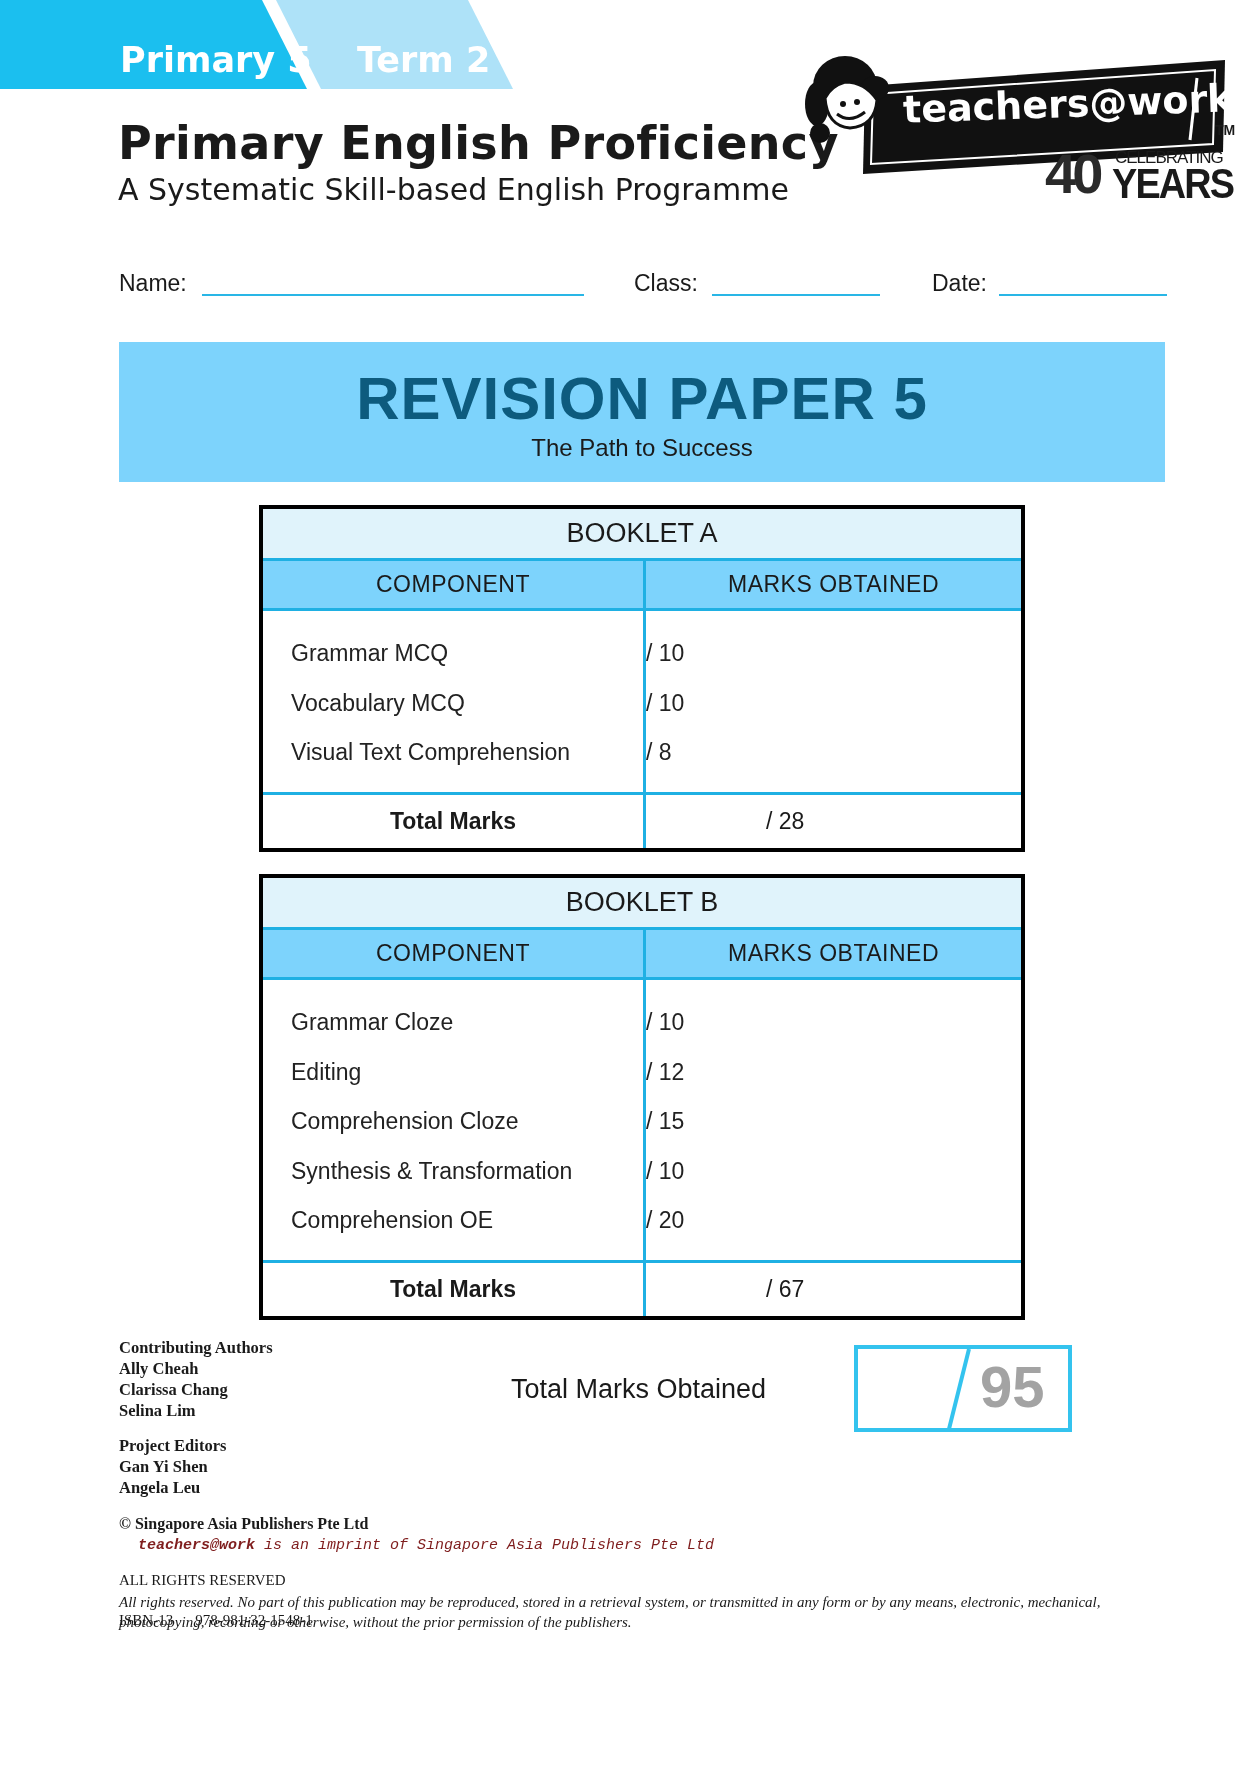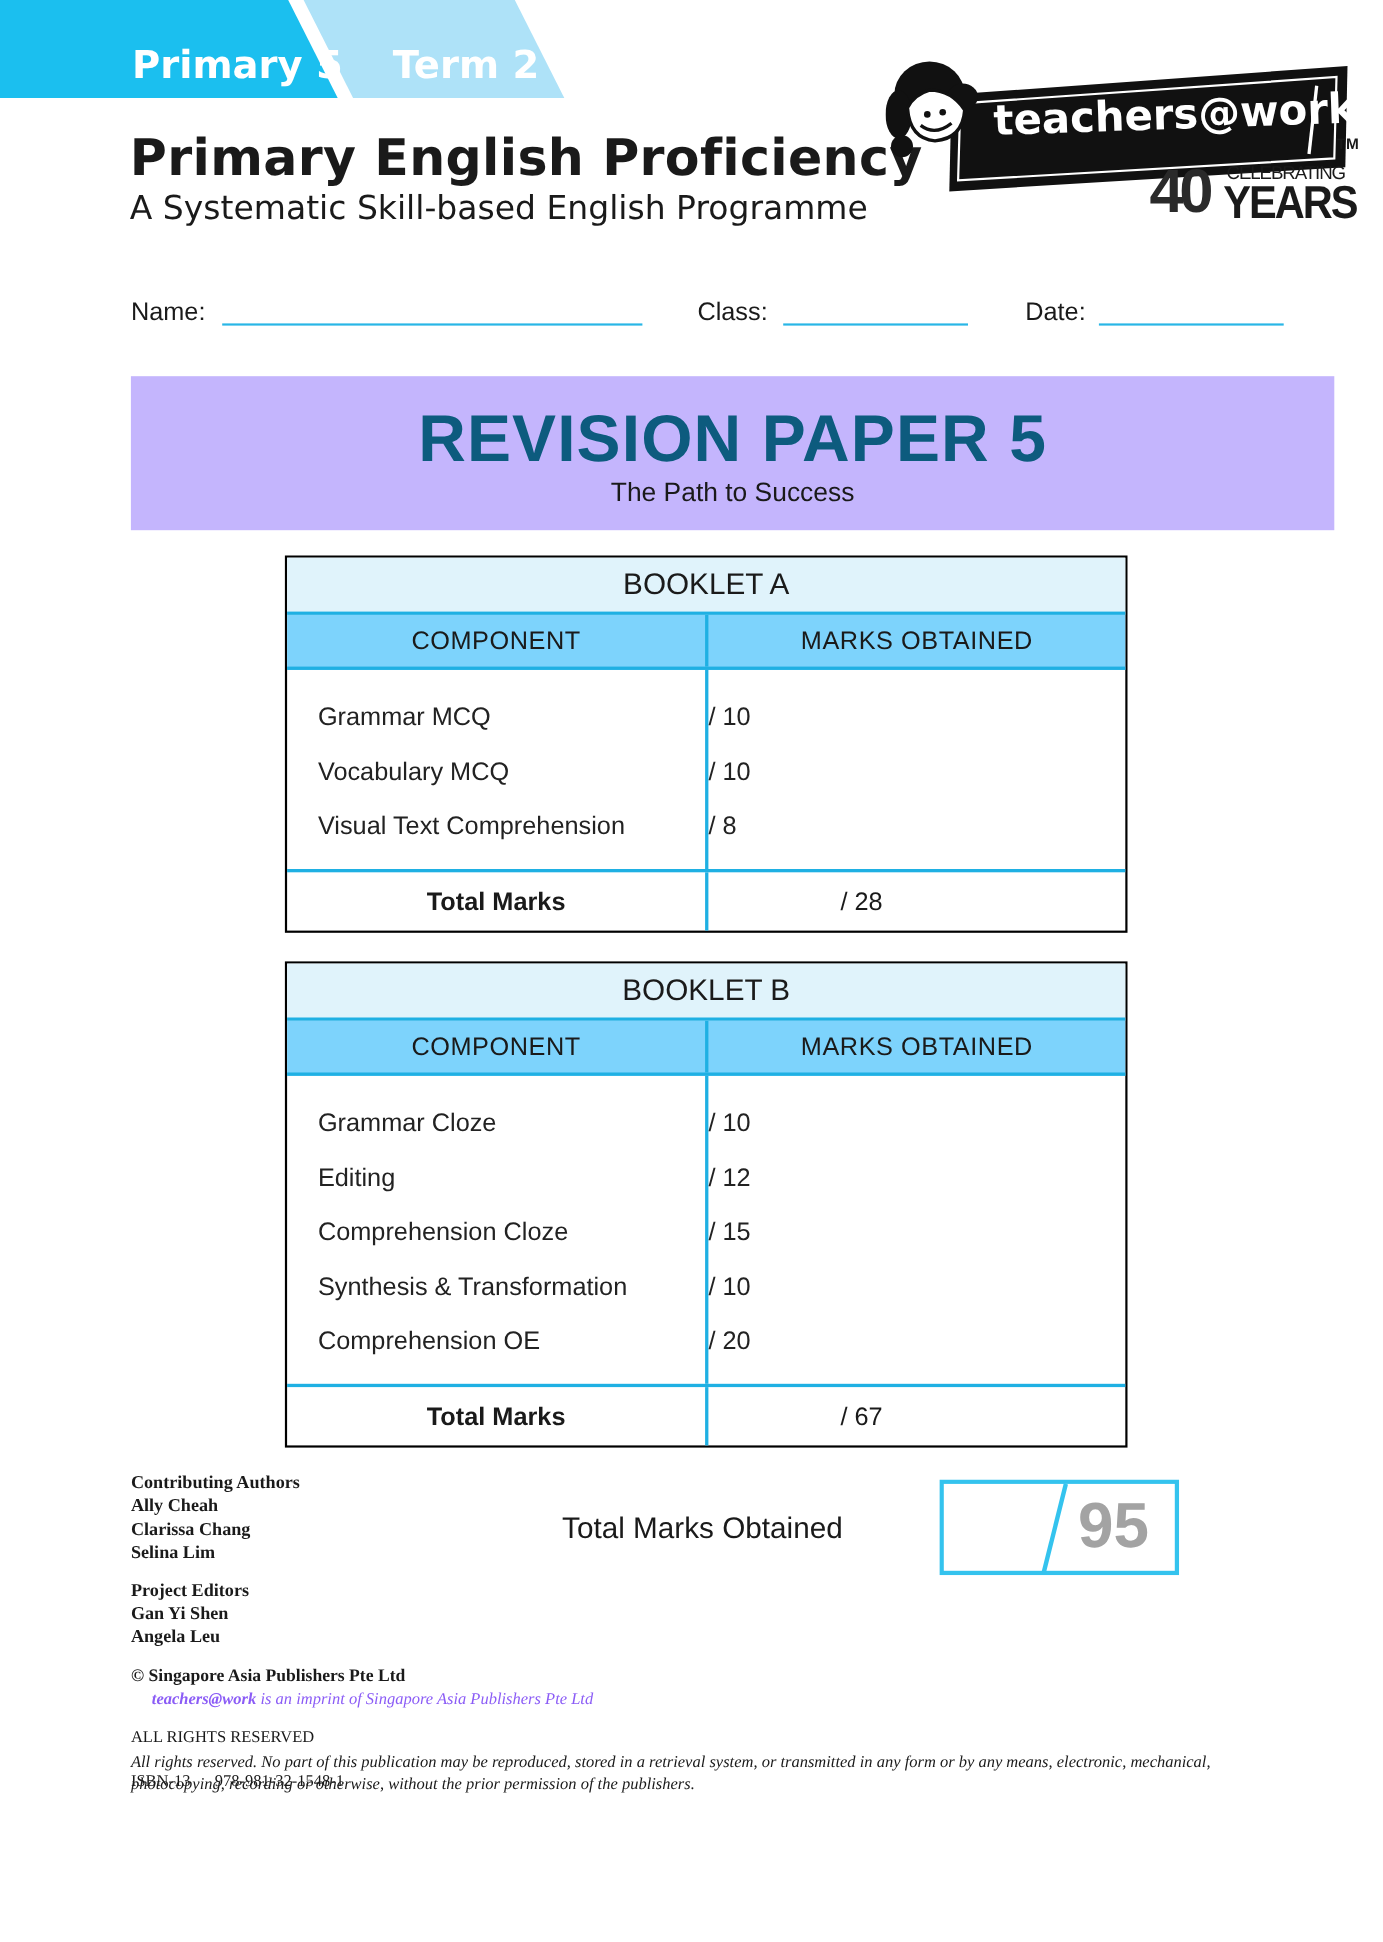--- a/index.html
+++ b/index.html
@@ -31,28 +31,28 @@
                       font-family: "Liberation Sans", sans-serif; letter-spacing: -1px; }
   .logo-years { position: absolute; left: 307px; top: 112px; font-size: 42px; font-weight: bold; color: #1a1a1a;
                 font-family: "Liberation Sans", sans-serif; letter-spacing: -2px; transform: scaleX(0.9); transform-origin: left; }
 
   
   .field-label { position: absolute; top: 270px; font-size: 23px; color: #1a1a1a;
                  font-family: "Liberation Sans", sans-serif; }
   .field-line { position: absolute; top: 294px; height: 0; border-bottom: 2px solid #29b6e6; }
 
   
-  .rev-box { position: absolute; left: 119px; top: 342px; width: 1046px; height: 140px; background: #c4b5fd; padding-left: 48px; }
+  .rev-box { position: absolute; left: 119px; top: 342px; width: 1046px; height: 140px; background: #7dd3fc; }
   .rev-title { position: absolute; left: 0; right: 0; top: 22px; text-align: center; font-size: 60px;
                font-weight: bold; color: #0d5b7e; font-family: "Liberation Sans", sans-serif; letter-spacing: 1px; }
   .rev-sub { position: absolute; left: 0; right: 0; top: 92px; text-align: center; font-size: 24px;
              color: #1a1a1a; font-family: "Liberation Sans", sans-serif; }
 
   
-  .booklet { position: absolute; left: 259px; width: 766px; border: 2px solid #000000; box-sizing: border-box; }
+  .booklet { position: absolute; left: 259px; width: 766px; border: 4px solid #000000; box-sizing: border-box; }
   .bk-head { background: #e0f3fb; text-align: center; font-size: 27px; color: #1a1a1a; height: 49px;
              line-height: 49px; border-bottom: 3px solid #1fb0e3; }
   .bk-cols { display: flex; background: #7dd3fc; border-bottom: 3px solid #1fb0e3; height: 47px; }
   .bk-col { flex: 0 0 380px; text-align: center; font-size: 23px; line-height: 47px; color: #1a1a1a; letter-spacing: 0.5px; }
   .bk-col + .bk-col { flex: 1; border-left: 3px solid #1fb0e3; }
   .bk-body { display: flex; border-bottom: 3px solid #1fb0e3; }
   .bk-body .left { flex: 0 0 380px; padding: 18px 0 14px 28px; box-sizing: border-box; }
   .bk-body .right { flex: 1; border-left: 3px solid #1fb0e3; padding: 18px 0 14px 0; }
   .bk-row { height: 49.5px; line-height: 49.5px; font-size: 23px; color: #222; }
   .bk-body .right .bk-row { padding-left: 575px; padding-left: 0; text-align: left; }
@@ -66,22 +66,22 @@
   .tmo-box { position: absolute; left: 854px; top: 1345px; width: 191px; height: 87px; }
   .tmo-value { position: absolute; left: 126px; top: 8px; font-size: 58px; font-weight: bold; color: #a3a3a3;
                font-family: "Liberation Sans", sans-serif; }
 
   
   .credits { position: absolute; left: 119px; top: 1337px; font-family: "Liberation Serif", "DejaVu Serif", serif;
              font-size: 16.5px; font-weight: bold; line-height: 21px; color: #1a1a1a; }
   .credits .gap { height: 14px; }
   .copyright { position: absolute; left: 119px; top: 1515px; font-family: "Liberation Serif", serif; font-size: 16px;
                font-weight: bold; color: #1a1a1a; }
-  .imprint { position: absolute; left: 138px; top: 1537px; font-family: Liberation Serif, serif; font-size: 15px;
-             font-style: italic; color: #8b5cf6; text-align: right; }
+  .imprint { position: absolute; left: 138px; top: 1537px; font-family: Liberation Mono, monospace; font-size: 15px;
+             font-style: italic; color: #7f1d1d; text-align: right; }
   .imprint b { font-weight: bold; }
   .rights-head { position: absolute; left: 119px; top: 1572px; font-family: "Liberation Serif", serif; font-size: 15px; color: #1a1a1a; }
   .rights-body { position: absolute; left: 119px; top: 1592px; width: 1060px; font-family: "Liberation Serif", serif;
                  font-size: 15px; font-style: italic; line-height: 20px; color: #1a1a1a; }
   .isbn { position: absolute; left: 119px; top: 1612px; font-family: "Liberation Serif", serif; font-size: 15px; color: #1a1a1a; word-spacing: 2px; }
   .isbn span + span { margin-left: 22px; }
 </style>
 </head>
 <body>
 

